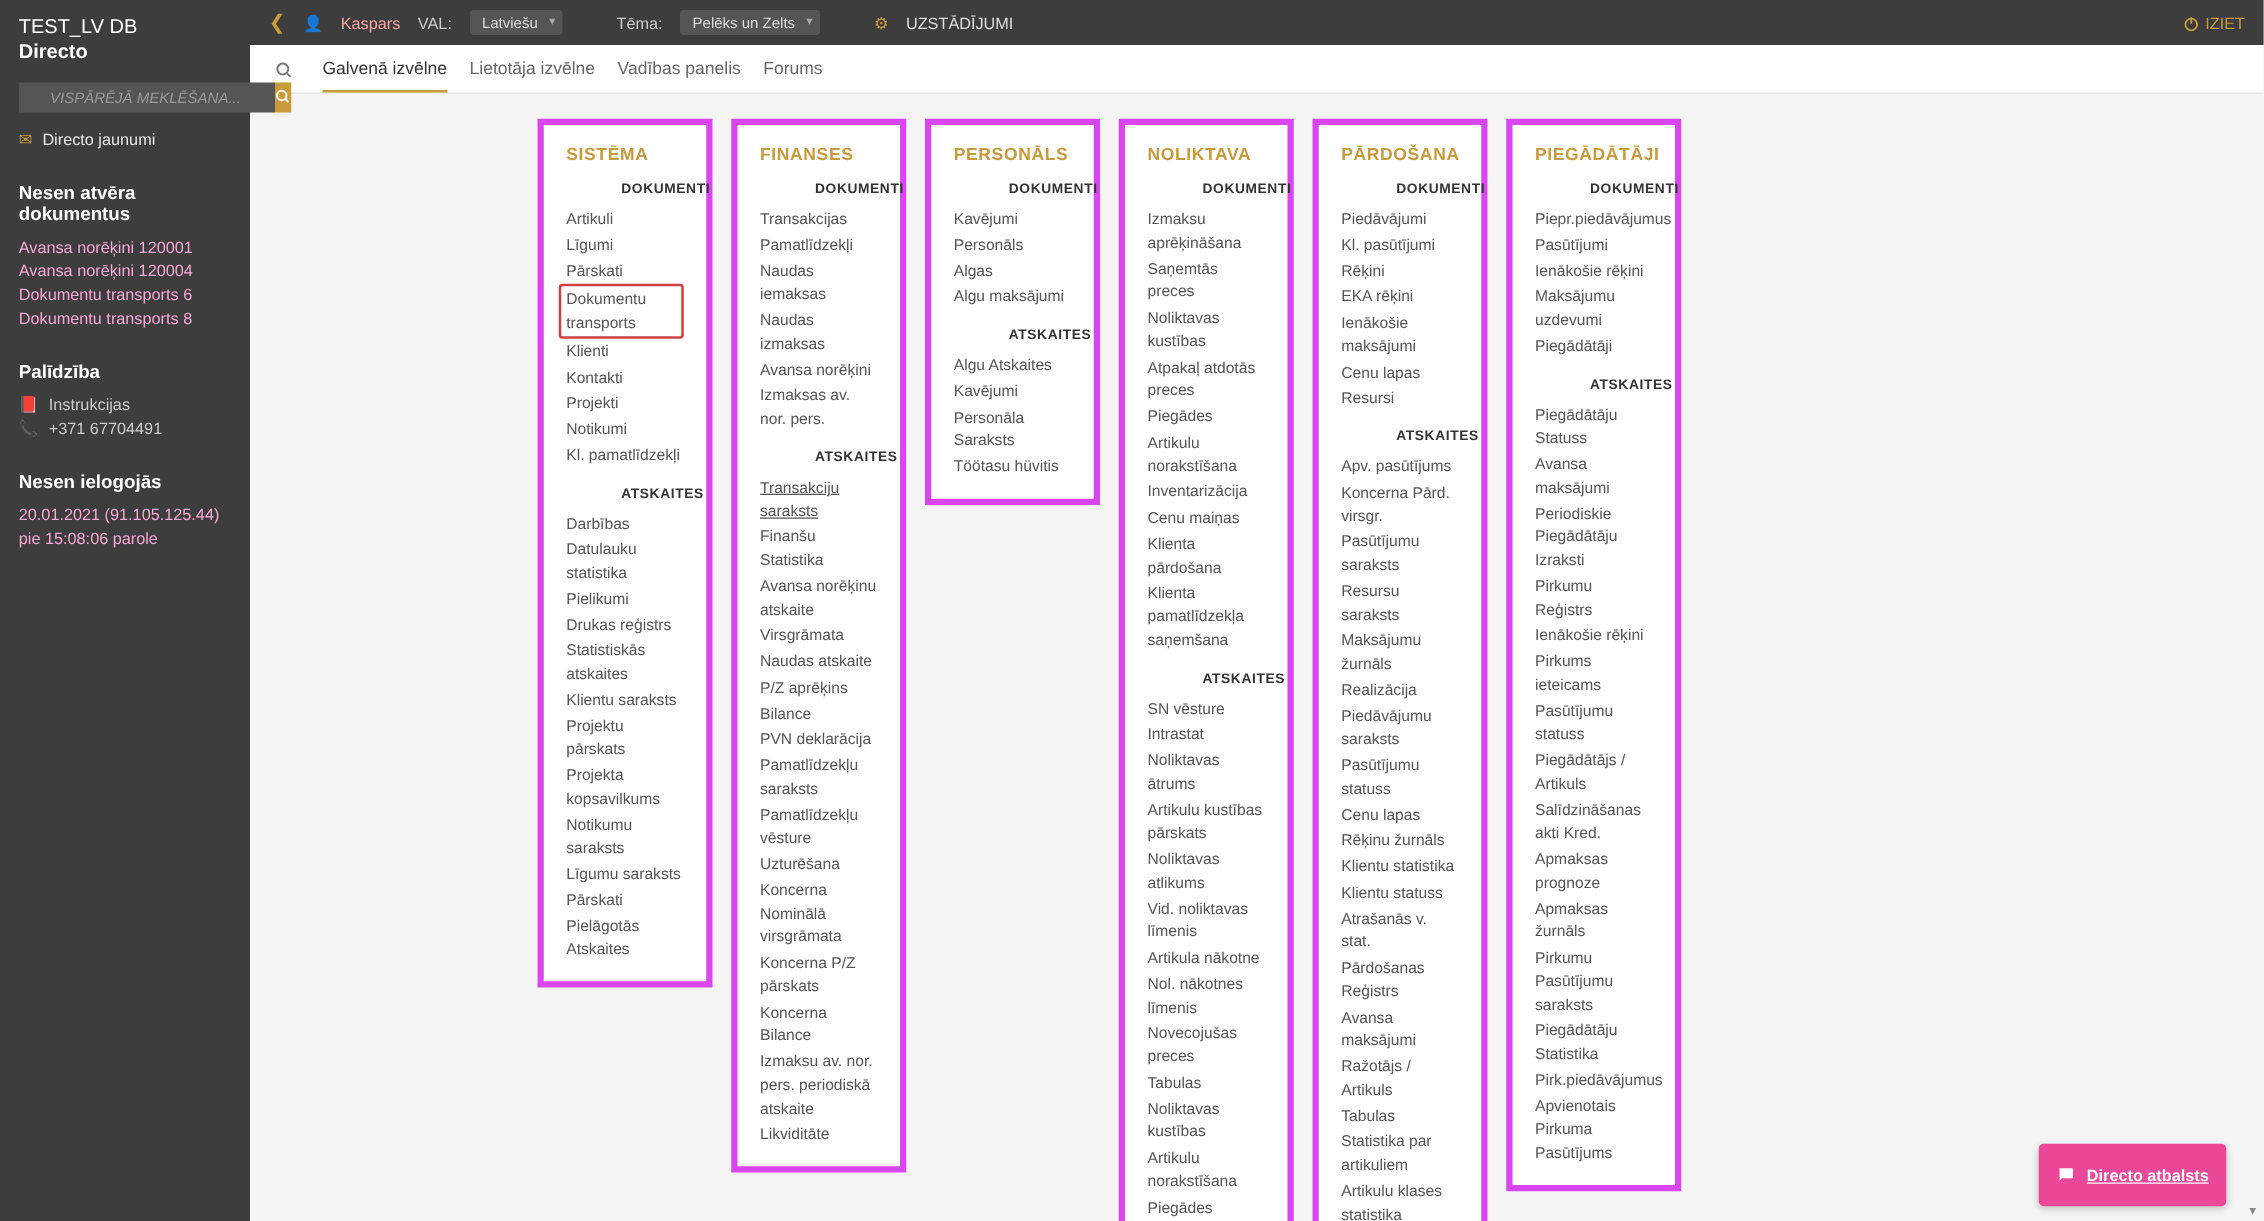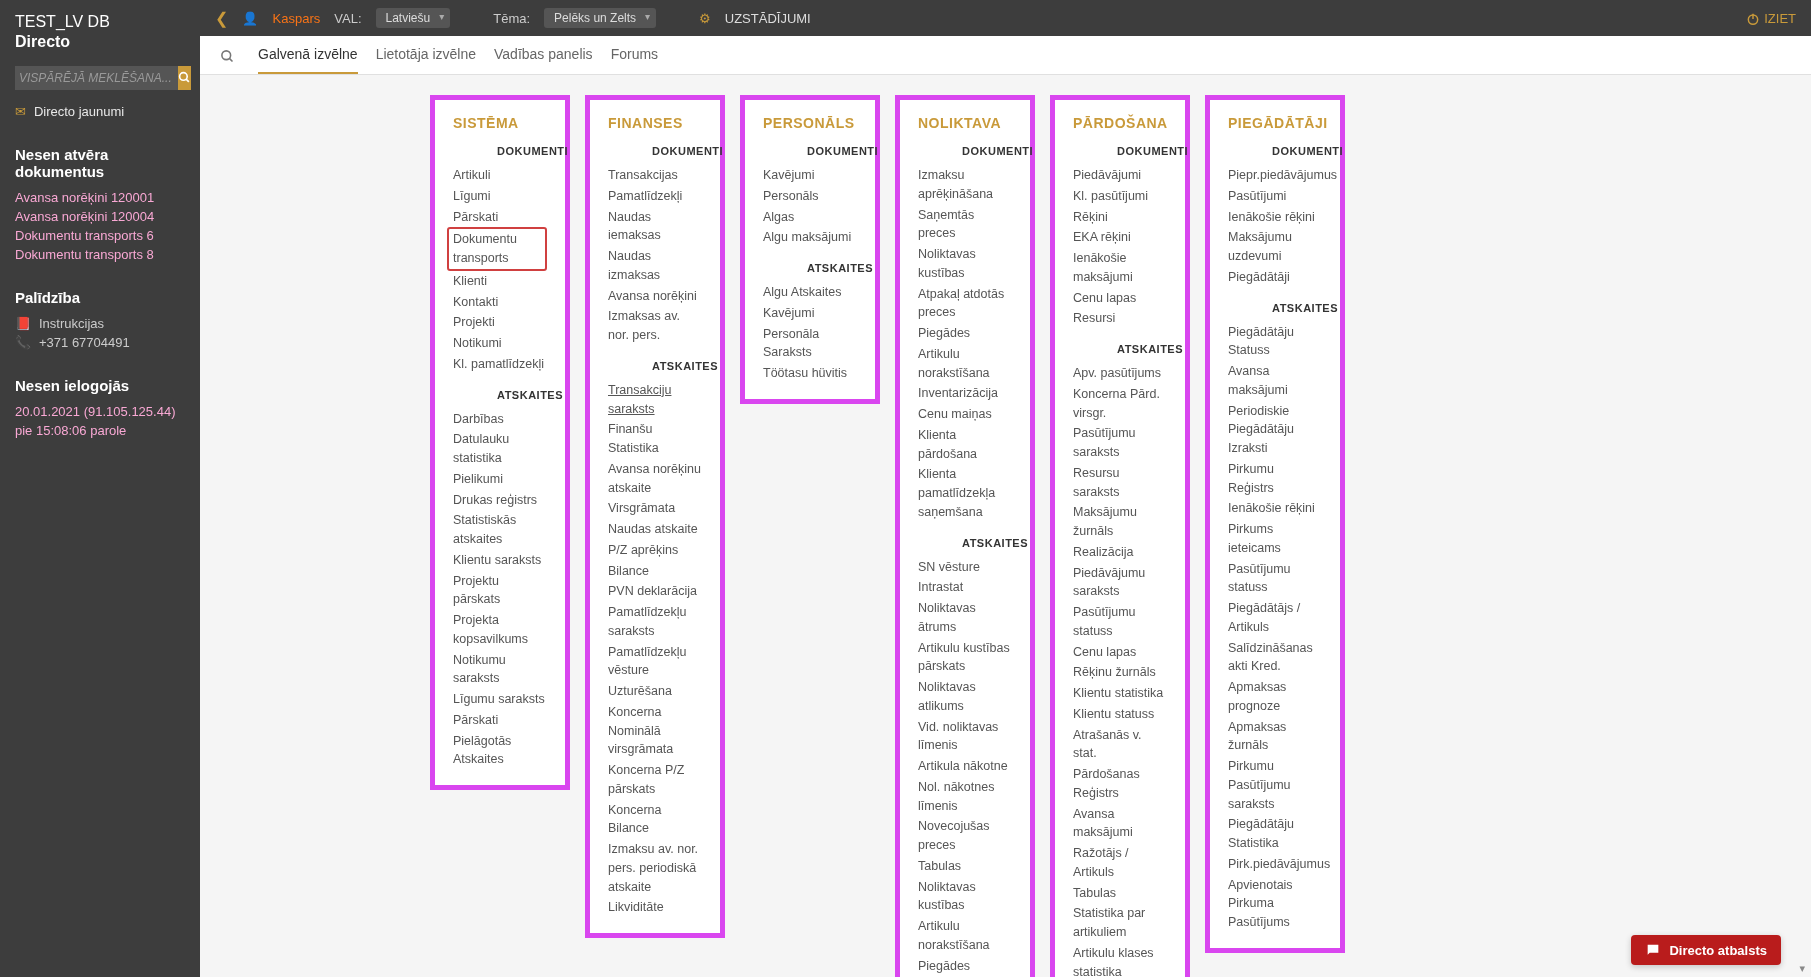--- a/index.html
+++ b/index.html
@@ -2,21 +2,21 @@
 <html><head>
 <meta charset="utf-8">
 <style>
 * { margin: 0; padding: 0; box-sizing: border-box; }
 body { font-family: -apple-system, BlinkMacSystemFont, "Segoe UI", Arial, sans-serif; font-size: 13px; color: #333; background: #f5f5f5; overflow-x: hidden; }
 .layout { display: flex; min-height: 100vh; }
 .sidebar { width: 200px; background: #3d3d3d; color: #ccc; padding: 12px 15px; flex-shrink: 0; position: relative; }
 .sidebar-title { color: #fff; font-size: 16px; font-weight: normal; line-height: 1.3; }
 .sidebar-subtitle { color: #fff; font-size: 16px; font-weight: bold; margin-bottom: 15px; }
 .search-wrap { display: flex; margin-bottom: 12px; }
-.search-input { flex: 1; background: #555; border: none; color: #ccc; padding: 5px 4px; font-size: 12px; outline: none; }
+.search-input { flex: 1; background: #555; border: none; color: #ccc; padding: 5px 25px; font-size: 12px; outline: none; }
 .search-input::placeholder { color: #999; font-style: italic; }
 .search-btn { width: 26px; background: #c99a3a; border: none; cursor: pointer; color: #fff; display: flex; align-items: center; justify-content: center; }
 .sidebar-link { color: #e8e8e8; font-size: 13px; padding: 2px 0; display: flex; align-items: center; gap: 8px; cursor: pointer; }
 .sidebar-link .mail-icon { color: #c99a3a; }
 .sidebar-section { margin-top: 25px; }
 .sidebar-section-title { color: #fff; font-size: 15px; font-weight: bold; margin-bottom: 8px; }
 .sidebar-item { color: #f9a8d4; font-size: 13px; padding: 2px 0; cursor: pointer; }
 .help-row { display: flex; align-items: center; gap: 10px; color: #ccc; font-size: 13px; padding: 2px 0; }
 .help-row .hicon { color: #c99a3a; width: 14px; }
 .main { flex: 1; display: flex; flex-direction: column; }
@@ -33,21 +33,21 @@
 .tabbar .tab { padding: 10px 0; color: #666; cursor: pointer; border-bottom: 2px solid transparent; }
 .tabbar .tab.active { color: #333; border-bottom: 2px solid #c99a3a; }
 .content { padding: 20px 15px 40px 230px; display: flex; gap: 15px; align-items: flex-start; }
 .column { background: #fff; border: 5px solid #d946ef; padding: 15px 18px; width: 140px; flex-shrink: 0; }
 .col-title { color: #c99a3a; font-size: 14px; font-weight: bold; letter-spacing: 0.5px; margin-bottom: 12px; }
 .section-label { color: #333; font-size: 11px; font-weight: bold; letter-spacing: 0.5px; margin-top: 14px; margin-bottom: 8px; padding-left: 44px; }
 .section-label:first-of-type { margin-top: 0; }
 .mlink { color: #555; font-size: 12.5px; line-height: 1.5; padding: 1px 0; cursor: pointer; }
 .mlink.hl { border: 2px solid #d04040; border-radius: 3px; padding: 1px 4px; margin-left: -6px; display: inline-block; }
 .mlink.und { text-decoration: underline; }
-.support-btn { position: fixed; bottom: 12px; right: 30px; background: #b91c1c; color: #fff; padding: 7px 14px; border-radius: 4px; font-size: 13px; font-weight: bold; display: flex; align-items: center; gap: 8px; cursor: pointer; box-shadow: 0 2px 6px rgba(0,0,0,0.2); }
+.support-btn { position: fixed; bottom: 12px; right: 30px; background: #ec4899; color: #fff; padding: 17px 14px; border-radius: 4px; font-size: 13px; font-weight: bold; display: flex; align-items: center; gap: 8px; cursor: pointer; box-shadow: 0 2px 6px rgba(0,0,0,0.2); text-decoration: underline; }
 .scroll-indicator { position: fixed; bottom: 2px; right: 6px; color: #888; font-size: 11px; }
 svg { display: block; }
 </style>
 </head>
 <body>
 
 <div class="layout">
   <div class="sidebar">
     <div class="sidebar-title">TEST_LV DB</div>
     <div class="sidebar-subtitle">Directo</div>
@@ -88,21 +88,21 @@
       <div class="sidebar-section-title">Nesen ielogojās</div>
       <div class="sidebar-item" style="cursor:default">20.01.2021 (91.105.125.44)</div>
       <div class="sidebar-item" style="cursor:default">pie 15:08:06 parole</div>
     </div>
   </div>
 
   <div class="main">
     <div class="topbar">
       <span class="back-arrow">❮</span>
       <span class="user-icon">👤</span>
-      <span style="color:#f97316;cursor:pointer">Kaspars</span>
+      <span style="color:#fca5a5;cursor:pointer">Kaspars</span>
       <span>VAL:</span>
       <span class="select-box">Latviešu</span>
       <span style="width:15px"></span>
       <span>Tēma:</span>
       <span class="select-box">Pelēks un Zelts</span>
       <span style="width:15px"></span>
       <span class="gear">⚙</span>
       <span style="color:#ddd;cursor:pointer">UZSTĀDĪJUMI</span>
       <span class="spacer"></span>
       <span class="logout">

